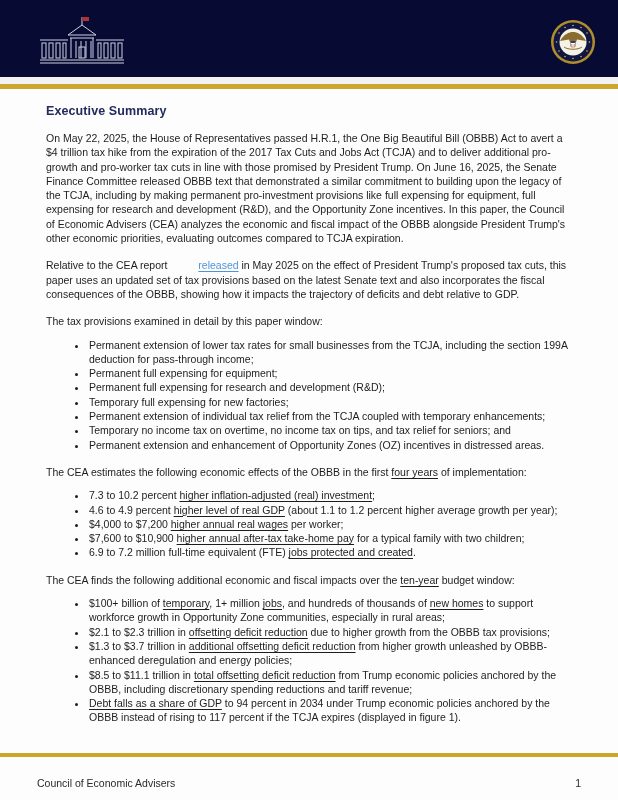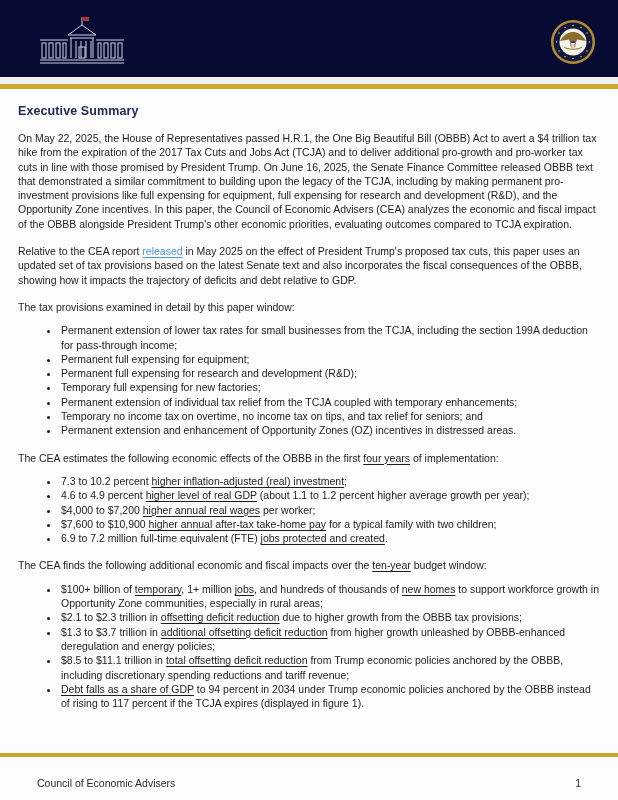--- a/index.html
+++ b/index.html
@@ -8,31 +8,31 @@
     background:#fdfdfd;overflow:hidden;
     font-family:"Liberation Sans",sans-serif;color:#1d1d1f;
   }
   
   .hdr{position:relative;width:100%;height:77px;background:#070b34;}
   .wh-art{position:absolute;left:38px;top:14px;}
   .seal{position:absolute;right:22px;top:19px;}
   .hdr-gap{width:100%;height:7px;background:#f2f2f4;}
   .gold-rule{width:100%;height:5px;background:#cda62c;}
   
-  .content{padding:0 18px;}
+  .content{padding:0 46px;}
   h1.doc-heading{
     margin:15px 0 0 0;font-size:12.5px;font-weight:bold;color:#232a5c;
     letter-spacing:0.1px;
   }
   .content p{margin:13px 0 0 0;font-size:10.5px;line-height:14.3px;}
   .content ul{margin:9px 0 0 0;padding:0 0 0 41px;}
   .content li{font-size:10.5px;line-height:14.3px;padding-left:2px;}
   .content li::marker{font-size:9px;}
   .u{text-decoration:underline;text-underline-offset:2px;text-decoration-thickness:1px;}
-  a.doc-link{color:#4f94da;text-decoration:underline;text-underline-offset:2px;cursor:pointer;}
+  a.doc-link{color:#4f94da;text-decoration:underline;text-underline-offset:2px;cursor:pointer;margin-left:28px;}
   
   .ftr-rule{position:absolute;left:0;top:753px;width:100%;height:4px;background:#cda62c;}
   .ftr{
     position:absolute;left:37px;right:37px;top:777px;
     display:flex;justify-content:space-between;align-items:center;
     font-size:10.5px;color:#2a2a2a;
   }
 </style>
 </head>
 <body>

